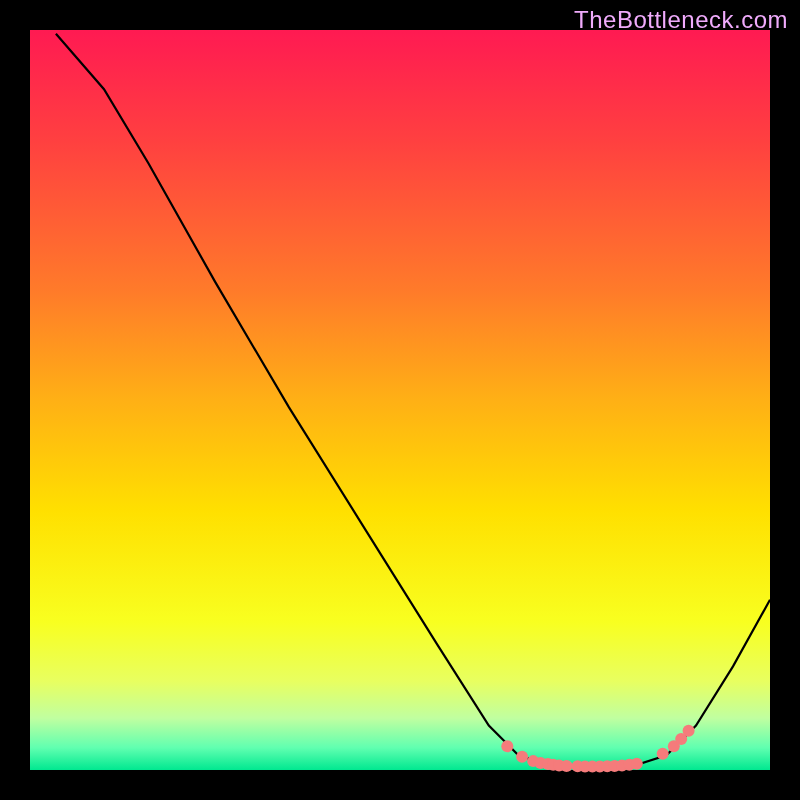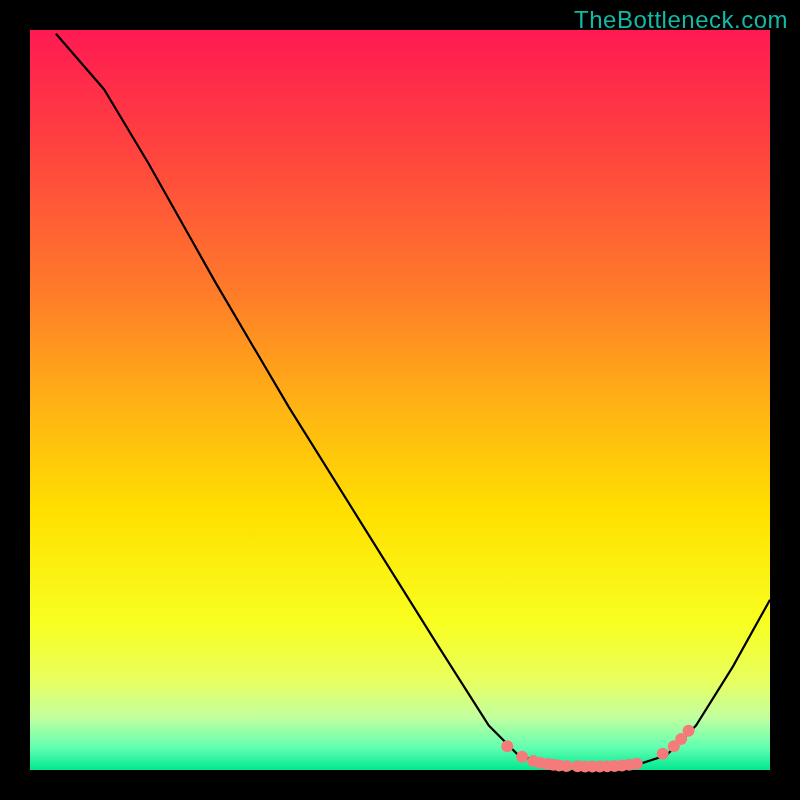--- a/index.html
+++ b/index.html
@@ -8,21 +8,21 @@
     position: absolute;
     top: 0;
     left: 0;
     width: 800px;
     height: 800px;
   }
   .watermark {
     position: absolute;
     top: 6px;
     right: 12px;
-    color: #14b8a6;
+    color: #f0abfc;
     font-size: 24px;
     font-weight: 500;
     letter-spacing: 0.5px;
   }
   svg { display: block; }
 </style>
 </head>
 <body>
 
 <div class="chart-container">

